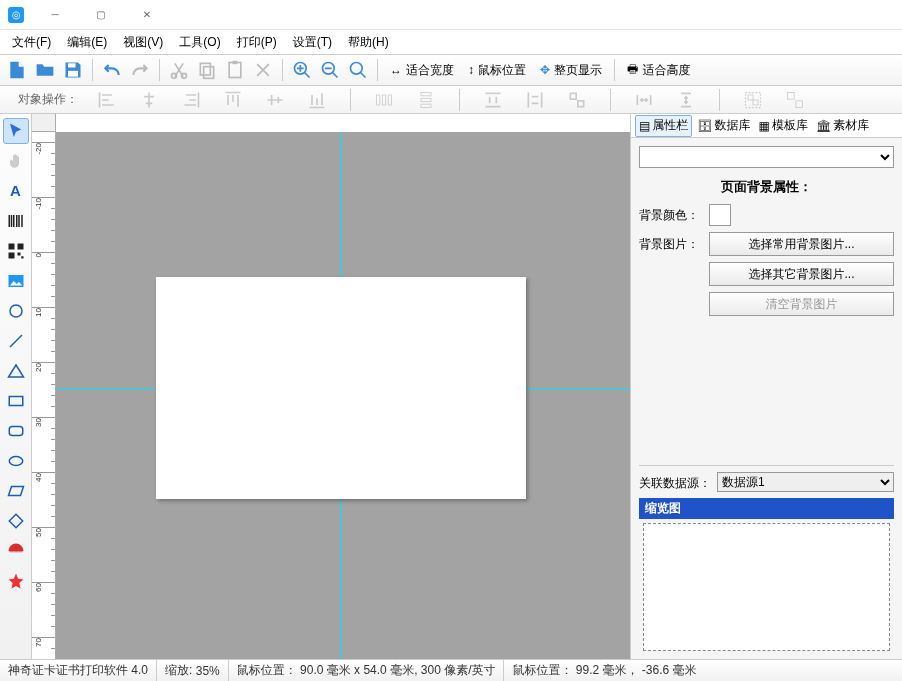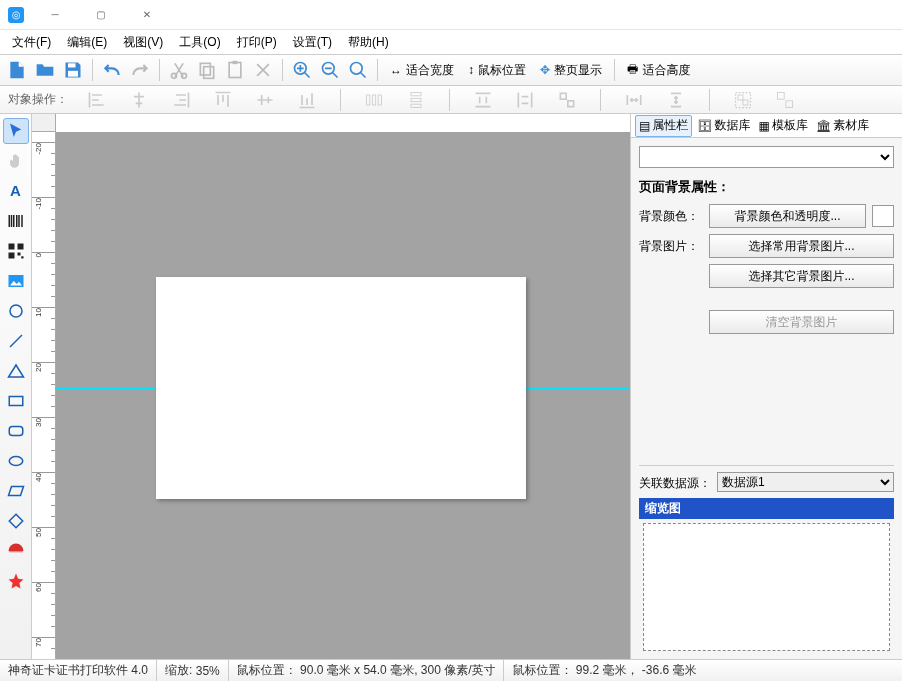--- a/index.html
+++ b/index.html
@@ -16,21 +16,21 @@
 .menubar .menuitem { padding: 2px 8px; }
 
 
 .toolbar1 { height: 32px; border-top: 1px solid #ccc; border-bottom: 1px solid #ccc; background: linear-gradient(#fff,#f3f3f3); display: flex; align-items: center; padding: 0 4px; gap: 2px; }
 .tbbtn { width: 26px; height: 26px; display: flex; align-items: center; justify-content: center; border-radius: 3px; }
 .tbbtn svg { width: 20px; height: 20px; }
 .tbsep { width: 1px; height: 22px; background: #ccc; margin: 0 4px; }
 .tbtxtbtn { display: flex; align-items: center; gap: 4px; padding: 0 6px; height: 26px; font-size: 12px; border-radius: 3px; }
 
 
-.toolbar2 { height: 28px; border-bottom: 1px solid #ccc; background: linear-gradient(#fff,#f3f3f3); display: flex; align-items: center; padding: 0 8px; gap: 16px; font-size: 12px; color: #666; }
+.toolbar2 { height: 28px; border-bottom: 1px solid #ccc; background: linear-gradient(#fff,#f3f3f3); display: flex; align-items: center; padding: 0 18px; gap: 16px; font-size: 12px; color: #666; }
 .toolbar2 .tbbtn svg { opacity: .4; }
 
 
 .workspace { display: flex; height: 545px; }
 .tooltray { width: 32px; background: linear-gradient(#fdfdfd,#f1f1f1); border-right: 1px solid #ccc; display: flex; flex-direction: column; align-items: center; padding-top: 4px; gap: 4px; }
 .tooltray .toolbtn { width: 26px; height: 26px; display: flex; align-items: center; justify-content: center; border-radius: 3px; }
 .tooltray .toolbtn.active { background: #cde4fa; border: 1px solid #7db1e8; }
 .tooltray .toolbtn svg { width: 18px; height: 18px; }
 
 
@@ -45,27 +45,27 @@
 .guide-h { position: absolute; left: 0; right: 0; height: 1px; background: #00e5ff; }
 .guide-v { position: absolute; top: 0; bottom: 0; width: 1px; background: #00e5ff; }
 
 
 .rightpanel { width: 272px; border-left: 1px solid #ccc; background: #f5f5f5; display: flex; flex-direction: column; }
 .rp-tabs { height: 24px; display: flex; align-items: center; gap: 2px; padding: 0 4px; font-size: 12px; background: #fff; border-bottom:1px solid #ccc; }
 .rp-tab { display: flex; align-items: center; gap: 2px; padding: 0 3px; height: 22px; }
 .rp-tab.active { border: 1px solid #7db1e8; background: #e8f2fc; border-radius: 2px; }
 .rp-body { padding: 8px 8px 0 8px; font-size: 12px; flex: 1; display:flex; flex-direction:column; }
 .rp-select { width: 100%; height: 22px; border: 1px solid #999; background: #fff; font-size:12px; }
-.rp-section-title { font-size: 13px; font-weight: bold; margin: 10px 0 8px 0; }
+.rp-section-title { font-size: 13px; font-weight: bold; margin: 10px 0 8px 0; text-align: center; }
 .rp-row { display: flex; align-items: center; gap: 6px; margin-bottom: 6px; }
 .rp-row label { width: 64px; }
 .rp-btn { flex:1; height: 24px; border: 1px solid #999; background: linear-gradient(#fff,#eaeaea); font-size: 12px; }
 .rp-btn.dis { color:#999; }
 .color-sw { width: 22px; height: 22px; border: 1px solid #999; background: #fff; }
-.rp-row2 { display:flex; gap:6px; margin-bottom:22px; padding-left:70px; }
+.rp-row2 { display:flex; gap:6px; margin-bottom:6px; padding-left:70px; }
 .rp-spacer { flex:1; }
 .rp-assoc { border-top:1px solid #ccc; padding:6px 0; display:flex; align-items:flex-end; gap:6px; font-size:12px; }
 .rp-assoc select { flex:1; height:20px; border:1px solid #999; font-size:12px; }
 .thumb-header { background:#2053c7; color:#fff; font-size:12px; padding:2px 6px; font-weight:bold; }
 .thumb-box { flex:0 0 136px; margin-bottom:4px; }
 .thumb-inner { height:128px; border:1px dashed #888; margin:4px; background:#fff; }
 
 
 .statusbar { height: 22px; border-top: 1px solid #ccc; background: linear-gradient(#fff,#f1f1f1); display: flex; align-items: center; font-size: 12px; color: #333; }
 .statusbar .cell { padding: 0 8px; border-right: 1px solid #ccc; height: 100%; display:flex; align-items:center; }
@@ -469,21 +469,20 @@
       <div class="rp-tab">
           <span>🏛</span>
           <span>素材库</span>
         </div>
     </div>
     <div class="rp-body">
       <select class="rp-select"><option></option></select>
       <div class="rp-section-title">页面背景属性：</div>
       <div class="rp-row">
         <label>背景颜色：</label>
-        <button class="rp-btn">背景颜色和透明度...</button>
         <div class="color-sw"></div>
       </div>
       <div class="rp-row">
         <label>背景图片：</label>
         <button class="rp-btn">选择常用背景图片...</button>
       </div>
       <div class="rp-row2">
           <button class="rp-btn">选择其它背景图片...</button>
         </div>
       <div class="rp-row2">

